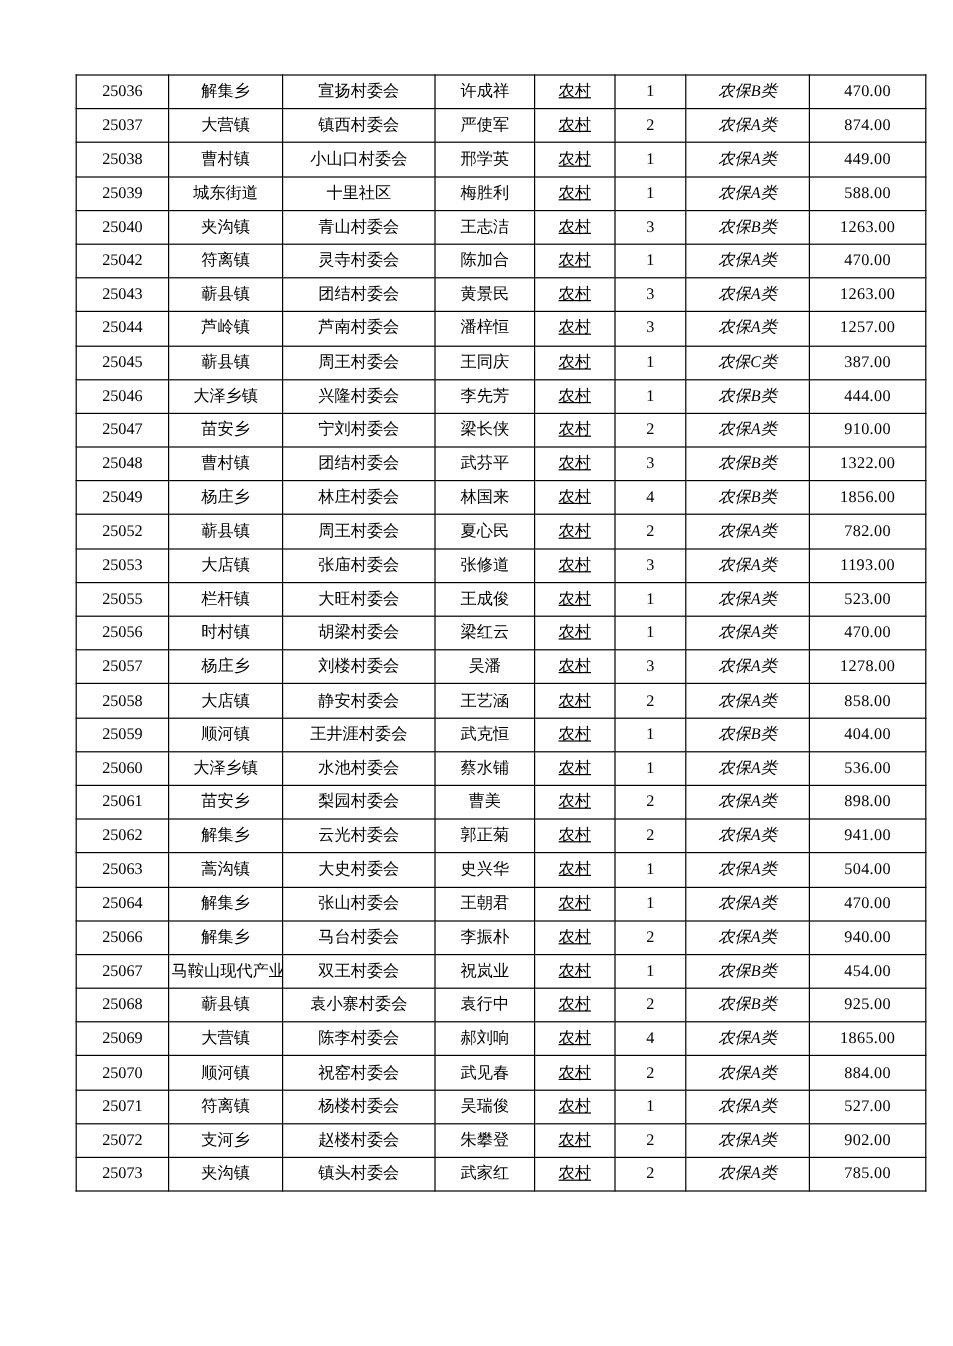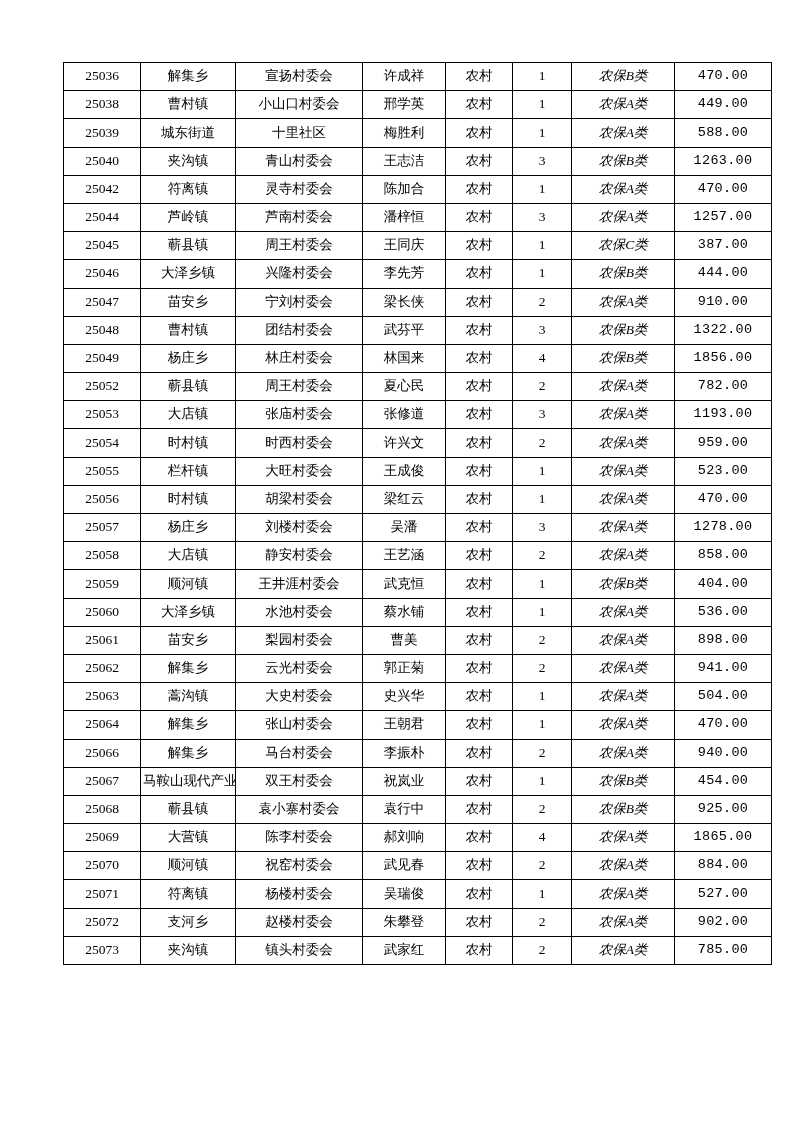--- a/index.html
+++ b/index.html
@@ -33,42 +33,52 @@
     vertical-align: middle;
     font-size: 13.5px;
     line-height: 1.1;
     white-space: nowrap;
     overflow: hidden;
   }
   td.c-id       { width: 72px; }
   td.c-town     { width: 90px; }
   td.c-village  { width: 122px; }
   td.c-name     { width: 78px; }
-  td.c-type     { width: 62px; }
+  td.c-type     { width: 62px; text-decoration: underline; }
   td.c-num      { width: 54px; }
   td.c-cat      { width: 98px; font-style: italic; }
-  td.c-amt      { width: 92px; font-family: Liberation Mono, monospace; letter-spacing: 0.3px; }
+  td.c-amt      { width: 92px; font-family: Liberation Serif, serif; letter-spacing: 0.3px; }
 </style>
 </head>
 <body>
 
 <div class="page">
   <table class="data-table">
     <tbody id="table-body">
         <tr>
           <td class="c-id">25036</td>
           <td class="c-town">解集乡</td>
           <td class="c-village">宣扬村委会</td>
           <td class="c-name">许成祥</td>
           <td class="c-type">农村</td>
           <td class="c-num">1</td>
           <td class="c-cat">农保B类</td>
           <td class="c-amt">470.00</td>
         </tr>
         <tr>
+          <td class="c-id">25037</td>
+          <td class="c-town">大营镇</td>
+          <td class="c-village">镇西村委会</td>
+          <td class="c-name">严使军</td>
+          <td class="c-type">农村</td>
+          <td class="c-num">2</td>
+          <td class="c-cat">农保A类</td>
+          <td class="c-amt">874.00</td>
+        </tr>
+        <tr>
           <td class="c-id">25038</td>
           <td class="c-town">曹村镇</td>
           <td class="c-village">小山口村委会</td>
           <td class="c-name">邢学英</td>
           <td class="c-type">农村</td>
           <td class="c-num">1</td>
           <td class="c-cat">农保A类</td>
           <td class="c-amt">449.00</td>
         </tr>
         <tr>
@@ -95,20 +105,30 @@
           <td class="c-id">25042</td>
           <td class="c-town">符离镇</td>
           <td class="c-village">灵寺村委会</td>
           <td class="c-name">陈加合</td>
           <td class="c-type">农村</td>
           <td class="c-num">1</td>
           <td class="c-cat">农保A类</td>
           <td class="c-amt">470.00</td>
         </tr>
         <tr>
+          <td class="c-id">25043</td>
+          <td class="c-town">蕲县镇</td>
+          <td class="c-village">团结村委会</td>
+          <td class="c-name">黄景民</td>
+          <td class="c-type">农村</td>
+          <td class="c-num">3</td>
+          <td class="c-cat">农保A类</td>
+          <td class="c-amt">1263.00</td>
+        </tr>
+        <tr>
           <td class="c-id">25044</td>
           <td class="c-town">芦岭镇</td>
           <td class="c-village">芦南村委会</td>
           <td class="c-name">潘梓恒</td>
           <td class="c-type">农村</td>
           <td class="c-num">3</td>
           <td class="c-cat">农保A类</td>
           <td class="c-amt">1257.00</td>
         </tr>
         <tr>
@@ -173,30 +193,20 @@
         </tr>
         <tr>
           <td class="c-id">25053</td>
           <td class="c-town">大店镇</td>
           <td class="c-village">张庙村委会</td>
           <td class="c-name">张修道</td>
           <td class="c-type">农村</td>
           <td class="c-num">3</td>
           <td class="c-cat">农保A类</td>
           <td class="c-amt">1193.00</td>
-        </tr>
-        <tr>
-          <td class="c-id">25054</td>
-          <td class="c-town">时村镇</td>
-          <td class="c-village">时西村委会</td>
-          <td class="c-name">许兴文</td>
-          <td class="c-type">农村</td>
-          <td class="c-num">2</td>
-          <td class="c-cat">农保A类</td>
-          <td class="c-amt">959.00</td>
         </tr>
         <tr>
           <td class="c-id">25055</td>
           <td class="c-town">栏杆镇</td>
           <td class="c-village">大旺村委会</td>
           <td class="c-name">王成俊</td>
           <td class="c-type">农村</td>
           <td class="c-num">1</td>
           <td class="c-cat">农保A类</td>
           <td class="c-amt">523.00</td>

